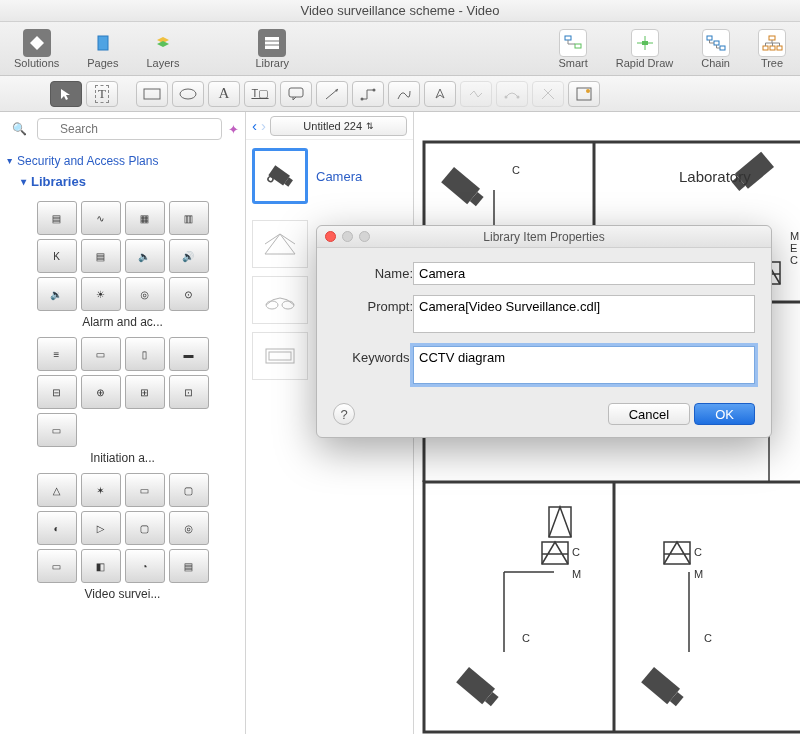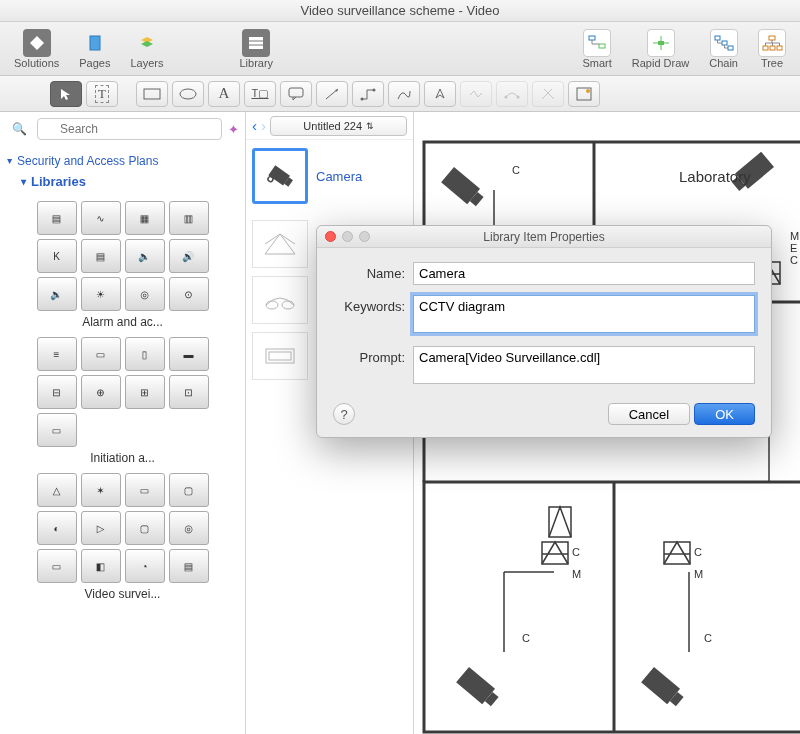--- a/index.html
+++ b/index.html
@@ -3,21 +3,21 @@
 <meta charset="utf-8">
 <style>
 * { box-sizing: border-box; margin: 0; padding: 0; font-family: -apple-system, "Helvetica Neue", Arial, sans-serif; }
 body { width: 800px; height: 734px; overflow: hidden; background: #ececec; font-size: 13px; color: #333; position: relative; }
 
 
 .titlebar { height: 22px; background: linear-gradient(#f6f6f6,#e8e8e8); text-align: center; line-height: 22px; font-size: 13px; color: #4a4a4a; border-bottom: 1px solid #d0d0d0; }
 
 
 .toolbar1 { height: 54px; background: linear-gradient(#f2f2f2,#e4e4e4); border-bottom: 1px solid #c8c8c8; display: flex; align-items: center; padding: 0 6px; }
-.tb-group { display: flex; gap: 4px; }
+.tb-group { display: flex; gap: 12px; }
 .tb-btn { display: flex; flex-direction: column; align-items: center; justify-content: center; padding: 2px 8px; font-size: 11px; color: #555; cursor: pointer; border-radius: 4px; }
 .tb-btn .ic { width: 28px; height: 28px; border-radius: 4px; display: flex; align-items: center; justify-content: center; }
 .tb-btn.active .ic { background: #7a7a7a; }
 .tb-spacer { flex: 1; }
 
 
 .toolbar2 { height: 36px; background: linear-gradient(#f7f7f7,#e9e9e9); border-bottom: 1px solid #c8c8c8; display: flex; align-items: center; padding: 0 6px; gap: 4px; }
 .tool { width: 32px; height: 26px; border: 1px solid #c4c4c4; border-radius: 4px; background: linear-gradient(#fdfdfd,#e8e8e8); display: flex; align-items: center; justify-content: center; color: #555; cursor: pointer; }
 .tool.sel { background: #6e6e6e; color: #fff; border-color: #5a5a5a; }
 .tool-sep { width: 10px; }
@@ -57,21 +57,21 @@
 .dialog { position: absolute; left: 316px; top: 225px; width: 456px; background: #ececec; border: 1px solid #b8b8b8; border-radius: 6px; box-shadow: 0 12px 40px rgba(0,0,0,0.35); }
 .dialog-titlebar { height: 22px; background: linear-gradient(#f4f4f4,#e2e2e2); border-bottom: 1px solid #cfcfcf; border-radius: 6px 6px 0 0; display: flex; align-items: center; padding: 0 8px; font-size: 12px; color: #555; position:relative; }
 .traffic { display: flex; gap: 6px; }
 .traffic span { width: 11px; height: 11px; border-radius: 50%; display:block; }
 .traffic .r { background: #ff5f57; border:1px solid #e0443d; }
 .traffic .y { background: #d4d4d4; border:1px solid #bbb; }
 .traffic .g { background: #d4d4d4; border:1px solid #bbb; }
 .dialog-title { position:absolute; left:0; right:0; text-align:center; }
 .dialog-body { padding: 14px 16px 12px 16px; }
 .form-row { display: flex; align-items: flex-start; margin-bottom: 10px; }
-.form-label { width: 80px; text-align: right; padding-right: 8px; padding-top: 4px; font-size: 13px; color: #333; }
+.form-label { width: 80px; text-align: right; padding-top: 4px; font-size: 13px; color: #333; }
 .form-field { flex: 1; }
 .form-field input, .form-field textarea { width: 100%; border: 1px solid #bfbfbf; border-radius: 0; padding: 3px 5px; font-size: 13px; font-family: inherit; background: #fff; }
 .form-field textarea { resize: none; }
 .form-field.focus textarea { outline: 3px solid #9bc0f0; outline-offset: 0; border-color:#7aa8e0; }
 .dialog-buttons { display: flex; align-items: center; padding-top: 6px; }
 .help-btn { width: 22px; height: 22px; border-radius: 50%; border: 1px solid #bbb; background: linear-gradient(#fff,#e8e8e8); display:flex; align-items:center; justify-content:center; font-size:13px; color:#555; cursor:pointer; }
 .dialog-buttons .spacer { flex: 1; }
 .btn { height: 22px; padding: 0 20px; border-radius: 4px; border: 1px solid #bbb; background: linear-gradient(#fff,#eaeaea); font-size: 13px; cursor: pointer; margin-left: 4px; }
 .btn.primary { background: linear-gradient(#5aa0f2,#1e6fe0); color: #fff; border-color: #1a5fc8; }
 
@@ -442,26 +442,26 @@
       <span class="g"></span>
     </div>
     <div class="dialog-title">Library Item Properties</div>
   </div>
   <div class="dialog-body">
     <div class="form-row">
       <div class="form-label">Name:</div>
       <div class="form-field"><input value="Camera" style=""></div>
     </div>
     <div class="form-row">
+      <div class="form-label">Prompt:</div>
+      <div class="form-field"><textarea rows="2" style="">Camera[Video Surveillance.cdl]</textarea></div>
+    </div>
+    <div class="form-row">
       <div class="form-label">Keywords:</div>
       <div class="form-field focus"><textarea rows="2" style="">CCTV diagram</textarea></div>
-    </div>
-    <div class="form-row">
-      <div class="form-label">Prompt:</div>
-      <div class="form-field"><textarea rows="2" style="">Camera[Video Surveillance.cdl]</textarea></div>
     </div>
     <div class="dialog-buttons">
       <div class="help-btn">?</div>
       <div class="spacer"></div>
       <button class="btn">Cancel</button>
       <button class="btn primary">OK</button>
     </div>
   </div>
 </div>
 

